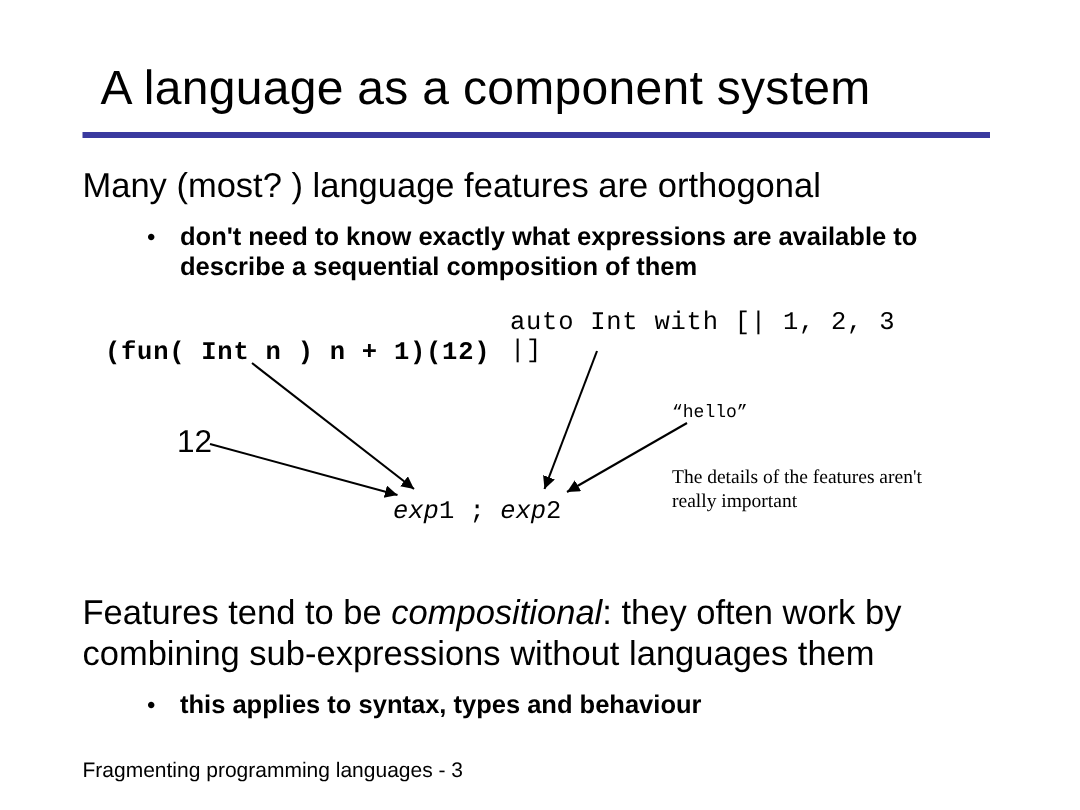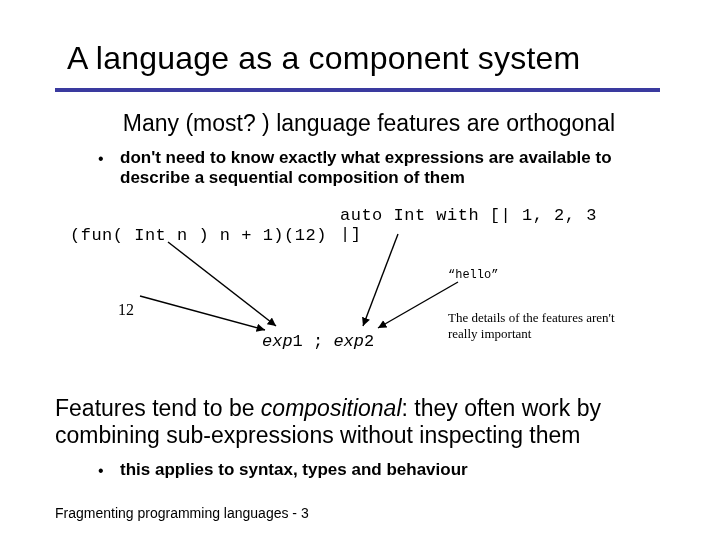--- a/index.html
+++ b/index.html
@@ -34,21 +34,20 @@
     width: 605px;
     height: 4px;
     background: #3a3a9f;
   }
   .p1 {
     position: absolute;
     left: 55px;
     top: 110px;
     width: 560px;
     font-size: 23px;
-    text-align: right;
   }
   .b1 {
     position: absolute;
     left: 120px;
     top: 148px;
     width: 500px;
     font-size: 17px;
     font-weight: bold;
   }
   .b1 .dot {
@@ -58,36 +57,36 @@
     font-size: 16px;
     font-weight: normal;
   }
   .code1 {
     position: absolute;
     left: 70px;
     top: 226px;
     font-family: "Courier New", monospace;
     font-size: 17px;
     letter-spacing: 0.5px;
+    font-weight: bold;
   }
   .code2 {
     position: absolute;
     left: 340px;
     top: 206px;
     font-family: "Courier New", monospace;
     font-size: 17px;
     letter-spacing: 0.5px;
   }
   .twelve {
     position: absolute;
     left: 118px;
     top: 283px;
-    font-family: Liberation Serif, serif;
-    font-size: 16px;
-    margin-top: 18px;
+    font-family: Liberation Sans, sans-serif;
+    font-size: 21px;
   }
   .hello {
     position: absolute;
     left: 448px;
     top: 268px;
     font-family: "Courier New", monospace;
     font-size: 12px;
   }
   .exp {
     position: absolute;
@@ -164,21 +163,21 @@
   <div class="twelve">12</div>
   <div class="hello">“hello”</div>
 
   <div class="exp">
     <i>exp</i><span>1</span><span> ; </span><i>exp</i><span>2</span>
   </div>
 
   <div class="side">The details of the features aren't really important</div>
 
   <div class="p2">
-    <span>Features tend to be </span><em>compositional</em><span>:  they often work by combining sub-expressions without inspecting them</span>
+    <span>Features tend to be </span><em>compositional</em><span>:  they often work by combining sub-expressions without languages them</span>
   </div>
 
   <div class="b2">
     <span class="dot">•</span>
     <span>this applies to syntax, types and behaviour</span>
   </div>
 
   <div class="footer">Fragmenting programming languages  - 3</div>
 
   <svg class="arrows">

